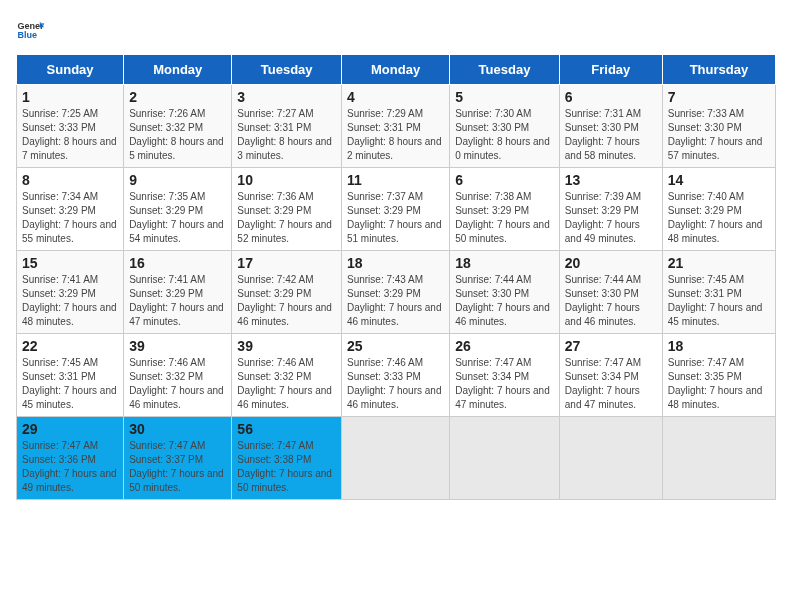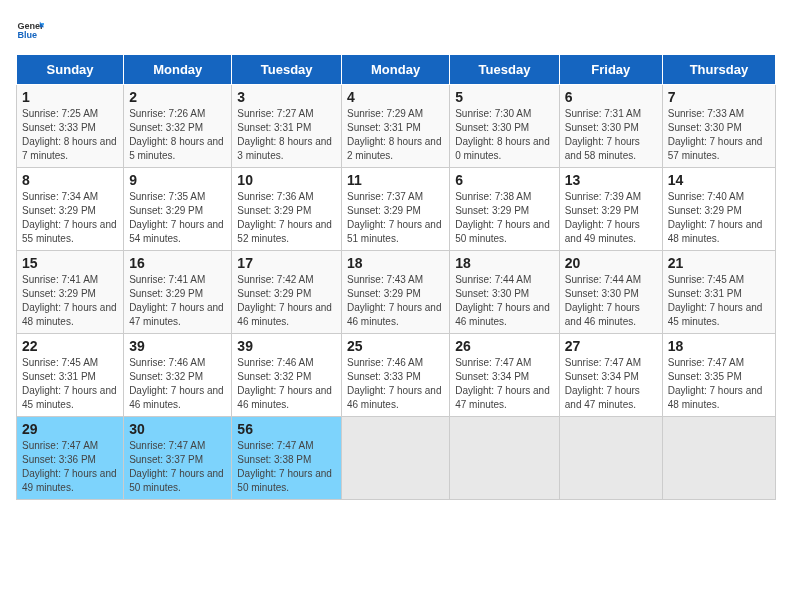--- a/index.html
+++ b/index.html
@@ -55,21 +55,21 @@
       border: 1px solid #ccc;
       vertical-align: top;
       padding: 4px 5px;
       min-height: 80px;
       background: #fff;
     }
     .calendar tbody tr:nth-child(odd) td {
       background: #f9f9f9;
     }
     .calendar tbody tr:last-child td {
-      background: #7dd3fc;
+      background: #0ea5e9;
     }
     .day-num {
       font-size: 14px;
       font-weight: bold;
       color: #222;
       display: block;
       margin-bottom: 2px;
     }
     .day-detail {
       color: #444;

